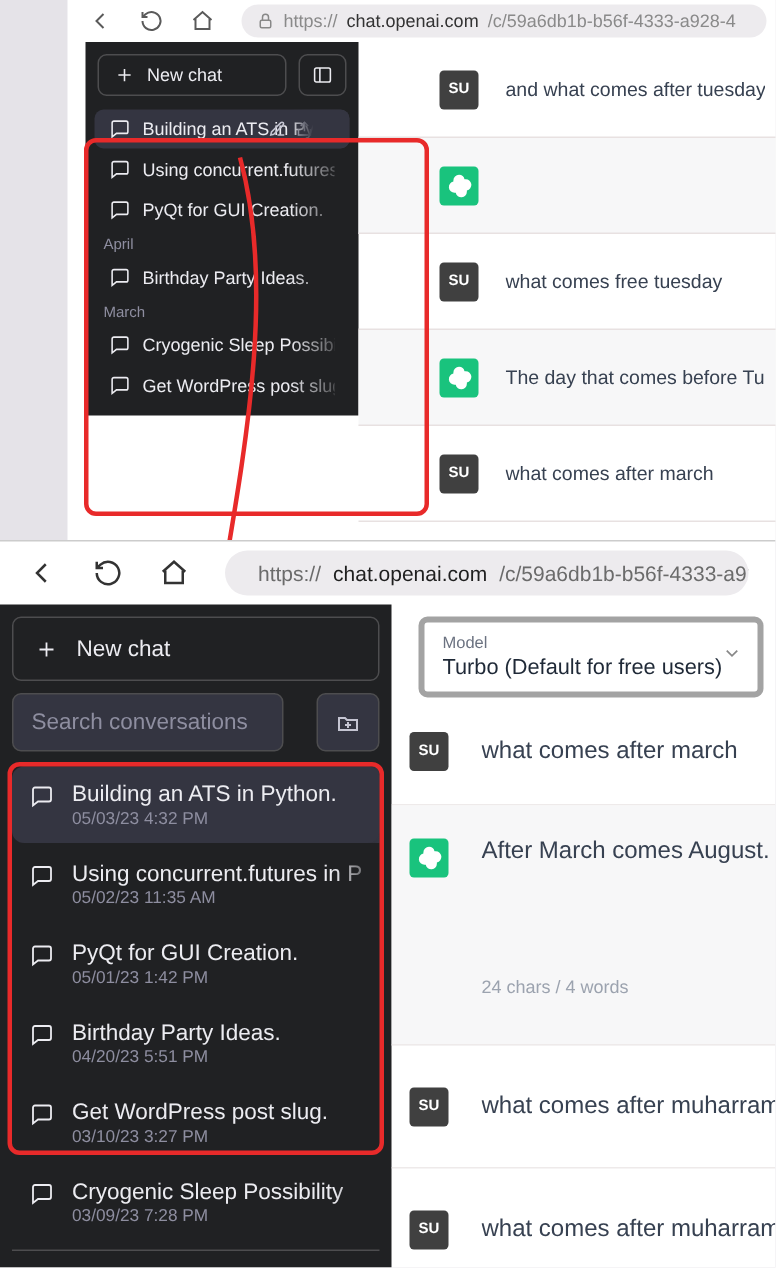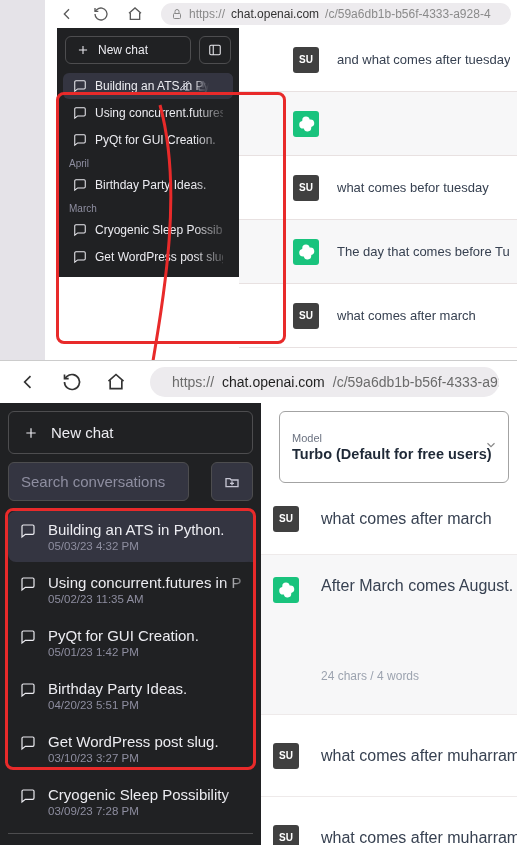--- a/index.html
+++ b/index.html
@@ -65,23 +65,23 @@
   .big-item .title { font-size:15px; color:#ececf1; white-space:nowrap; overflow:hidden; }
   .big-item .date { font-size:11.5px; color:#8e8ea0; margin-top:2px; }
   .big-item .fade { position:absolute; right:0; top:0; bottom:0; width:30px; background:linear-gradient(90deg, transparent, #202123); }
   .big-item.selected .fade { background:linear-gradient(90deg, transparent, #343541); }
 
   .big-redbox { position:absolute; left:5px; top:105px; width:251px; height:262px; border:3px solid #e82a2a; border-radius:8px; pointer-events:none; }
 
   .trash-row { display:flex; align-items:center; gap:12px; padding:12px 14px; margin:6px 8px 0; border-top:1px solid #4d4d4f; color:#ececf1; font-size:15px; }
 
   .big-main { flex:1; position:relative; overflow:hidden; }
-  .model-box { margin:8px 8px 0 18px; border:1px solid #a3a3a3; border-radius:6px; padding:20px 12px; position:relative; }
+  .model-box { margin:8px 8px 0 18px; border:4px solid #a3a3a3; border-radius:6px; padding:8px 12px; position:relative; }
   .model-box .lbl { font-size:11px; color:#6b7280; }
-  .model-box .val { font-size:14.5px; font-weight:700; color:#1f2937; margin-top:2px; }
+  .model-box .val { font-size:14.5px; font-weight:400; color:#1f2937; margin-top:2px; }
   .model-box .chev { position:absolute; right:10px; top:50%; transform:translateY(-50%); }
   .model-box .chev svg { width:14px; height:14px; stroke:#888; fill:none; stroke-width:2; }
 
   .big-row { display:flex; align-items:center; gap:22px; padding:0 0 0 12px; height:82px; border-bottom:1px solid #eeeaea; }
   .big-row.alt { background:#f7f7f8; }
   .big-row .txt { font-size:16px; color:#374151; white-space:nowrap; overflow:hidden; }
   .big-row .meta { font-size:12px; color:#9ca3af; margin-top:10px; }
   .big-row .col { display:flex; flex-direction:column; }
   .big-row.short { height:72px; }
 </style>
@@ -201,21 +201,21 @@
       </div>
       <div class="mini-row alt">
         <div class="avatar av-gpt">
             <svg viewBox="0 0 24 24">
               <path d="M12 2a5 5 0 0 1 4.9 4H18a5 5 0 0 1 1 9.9V17a5 5 0 0 1-9.9 1H8a5 5 0 0 1-1-9.9V7A5 5 0 0 1 12 2z"></path>
             </svg>
           </div>
       </div>
       <div class="mini-row">
         <div class="avatar av-su">SU</div>
-        <div class="txt">what comes befor tuesday</div>
+        <div class="txt">what comes free tuesday</div>
       </div>
       <div class="mini-row alt">
         <div class="avatar av-gpt">
             <svg viewBox="0 0 24 24">
               <path d="M12 2a5 5 0 0 1 4.9 4H18a5 5 0 0 1 1 9.9V17a5 5 0 0 1-9.9 1H8a5 5 0 0 1-1-9.9V7A5 5 0 0 1 12 2z"></path>
             </svg>
           </div>
         <div class="txt">The day that comes before Tu</div>
       </div>
       <div class="mini-row">

